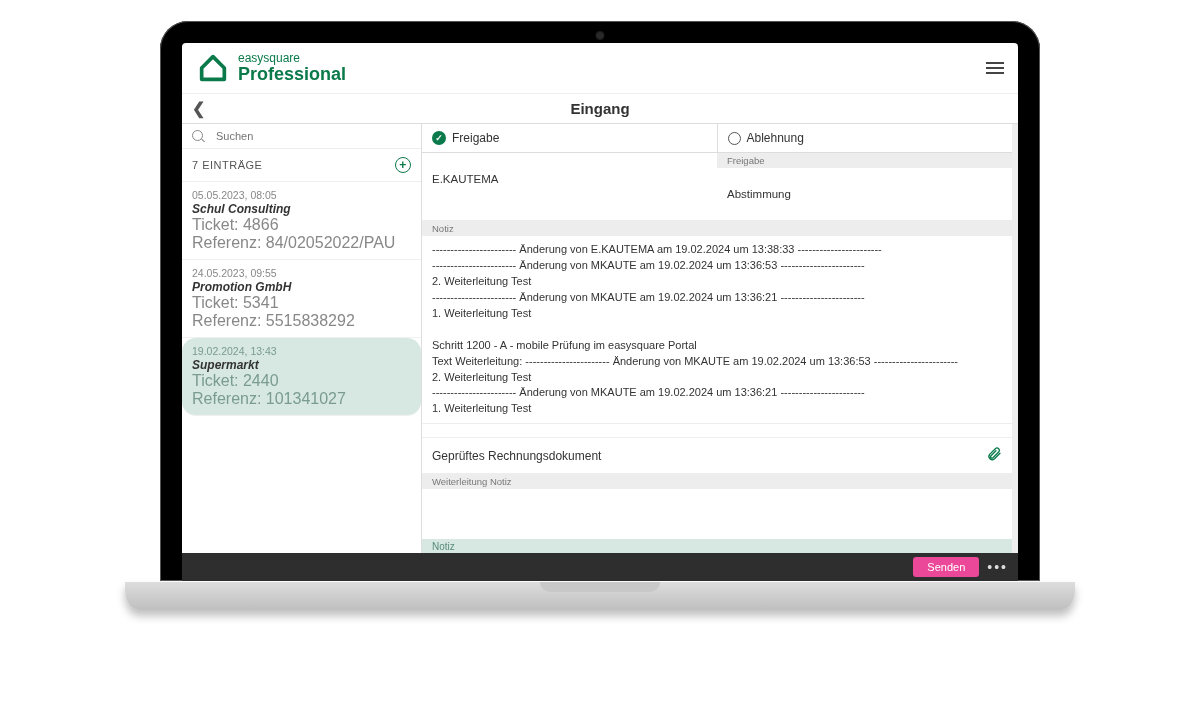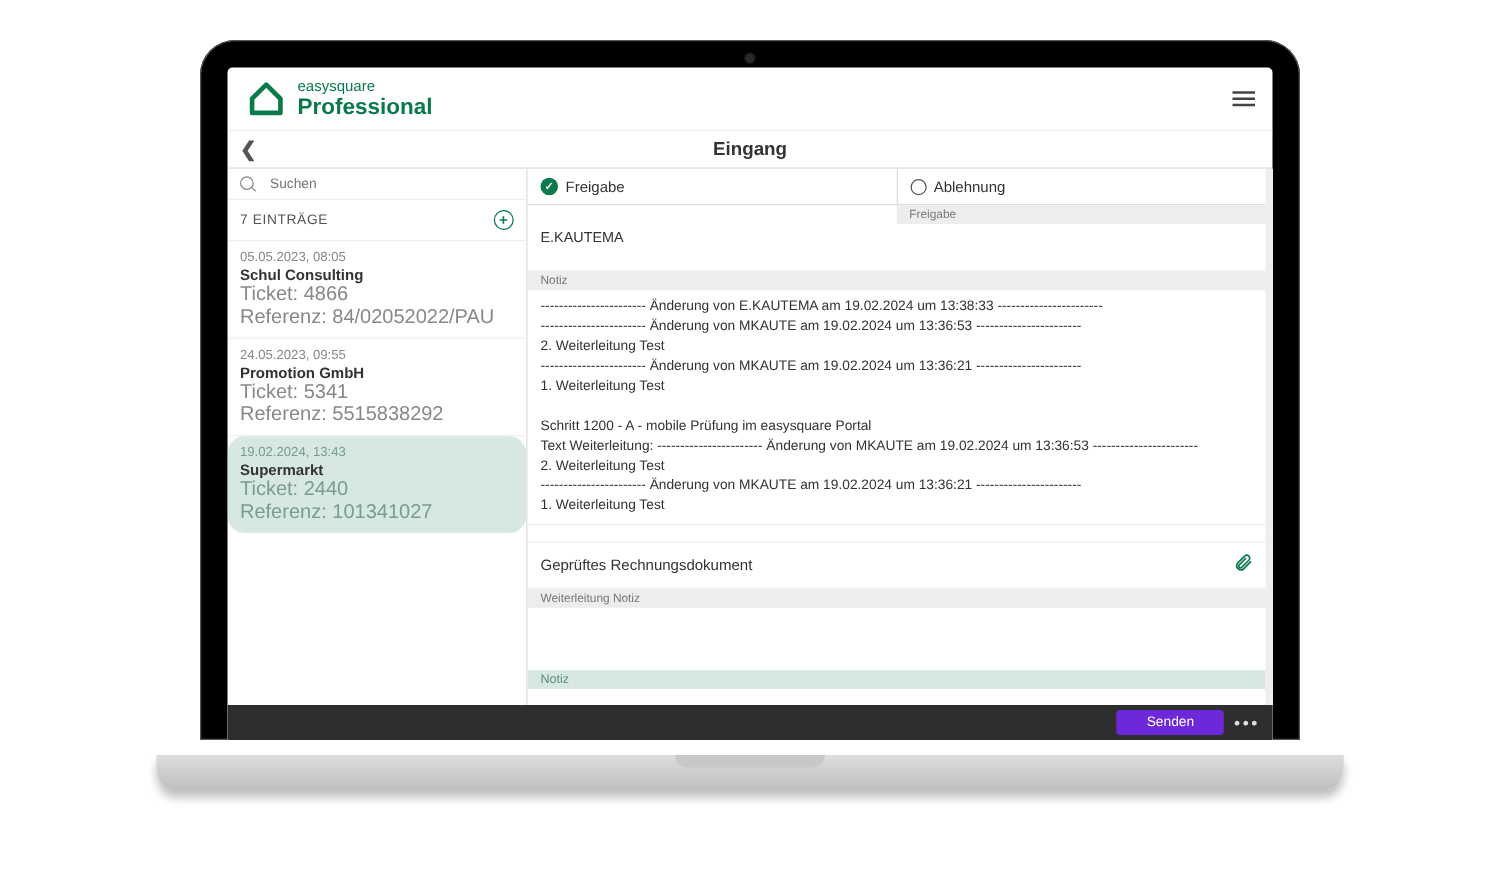--- a/index.html
+++ b/index.html
@@ -6,21 +6,21 @@
   body { background: #fff; display: flex; justify-content: center; padding-top: 20px; }
 
   .laptop {
     width: 950px;
     height: 630px;
     position: relative;
   }
   .laptop-screen {
     width: 880px;
     height: 560px;
-    margin: 12px auto;
+    margin: 1px auto;
     background: #000;
     border-radius: 28px 28px 0 0;
     padding: 22px 22px 0 22px;
     position: relative;
     box-shadow: 0 0 0 1px #555 inset;
   }
   .camera {
     position: absolute; top: 10px; left: 50%; transform: translateX(-50%);
     width: 9px; height: 9px; background: #2a2a2a; border-radius: 50%;
     box-shadow: inset 0 0 2px #000;
@@ -64,21 +64,21 @@
     display: flex; justify-content: space-between; align-items: center;
     padding: 8px 10px; border-bottom: 1px solid #eee; font-size: 11px; color: #555; letter-spacing: .5px;
   }
   .plus-circle {
     width: 16px; height: 16px; border: 1.5px solid #0a7a4a; border-radius: 50%;
     color: #0a7a4a; display:flex; align-items:center; justify-content:center;
     font-size: 12px; font-weight:700; line-height:1;
   }
   .entry { padding: 7px 10px; border-bottom: 1px solid #f0f0f0; cursor:pointer; }
   .entry .date { color:#888; font-size: 10.5px; }
-  .entry .name { font-weight:700; font-size:12px; margin-top:1px; }
+  .entry .name { font-weight:700; font-size:12px; margin-top:1px;font-style:italic; }
   .entry .meta { color:#888; font-size:16px; }
   .entry.selected { background: #d6e8e1; border-radius: 14px; }
   .entry.selected .date, .entry.selected .meta { color:#7a9b90; }
 
   
   .main { flex:1; overflow-y:auto; background:#fff; }
   .tabs-row { display:flex; border-bottom:1px solid #ddd; }
   .tab { flex:1; display:flex; align-items:center; gap:6px; padding:7px 10px; font-size:12px; cursor:pointer; }
   .tab + .tab { border-left:1px solid #ddd; }
   .check-icon { width:14px;height:14px;border-radius:50%;background:#0a7a4a;display:flex;align-items:center;justify-content:center;color:#fff;font-size:9px;font-weight:700;}
@@ -100,22 +100,22 @@
   .notiz2-label { background:#d6e8e1; color:#5a8b7d; font-size:10px; padding:2px 10px; }
   .spacer-large { height:30px; border-bottom:1px solid #eee;}
   .section-title { padding:10px 10px 4px; font-size:15px; font-weight:700; }
 
   
   .footer {
     background:#2e2e2e; color:#eee; height:28px; display:flex;
     justify-content:flex-end; align-items:center; padding:0 10px; gap:8px;
   }
   .send-btn {
-    background:#6d28d9; color:#fff; border:none; border-radius:3px;
-    padding:4px 24px; font-size:11px; cursor:pointer;
+    background:#ec4899; color:#fff; border:none; border-radius:3px;
+    padding:4px 14px; font-size:11px; cursor:pointer;
   }
   .dots { color:#ddd; letter-spacing:2px; font-size:14px; cursor:pointer; }
 
   
   .laptop-base {
     width: 950px; height: 28px;
     background: linear-gradient(#ddd,#bfbfbf);
     border-radius: 0 0 14px 14px / 0 0 20px 20px;
     position: relative;
     box-shadow: 0 6px 8px rgba(0,0,0,.25);
@@ -205,20 +205,21 @@
                   <span>Ablehnung</span>
                 </div>
               </div>
 
               <div class="field-row">
                 <div class="field-col">
                   <div class="field-value">E.KAUTEMA</div>
                 </div>
                 <div class="field-col">
                   <div class="field-label">Freigabe</div>
+                  <div class="field-value">Abstimmung</div>
                 </div>
               </div>
 
               <div class="note-block row-full">
                 <div class="field-label">Notiz</div>
                 <div class="note-body">----------------------- Änderung von E.KAUTEMA am 19.02.2024 um 13:38:33 -----------------------
 ----------------------- Änderung von MKAUTE am 19.02.2024 um 13:36:53 -----------------------
 2. Weiterleitung Test
 ----------------------- Änderung von MKAUTE am 19.02.2024 um 13:36:21 -----------------------
 1. Weiterleitung Test

